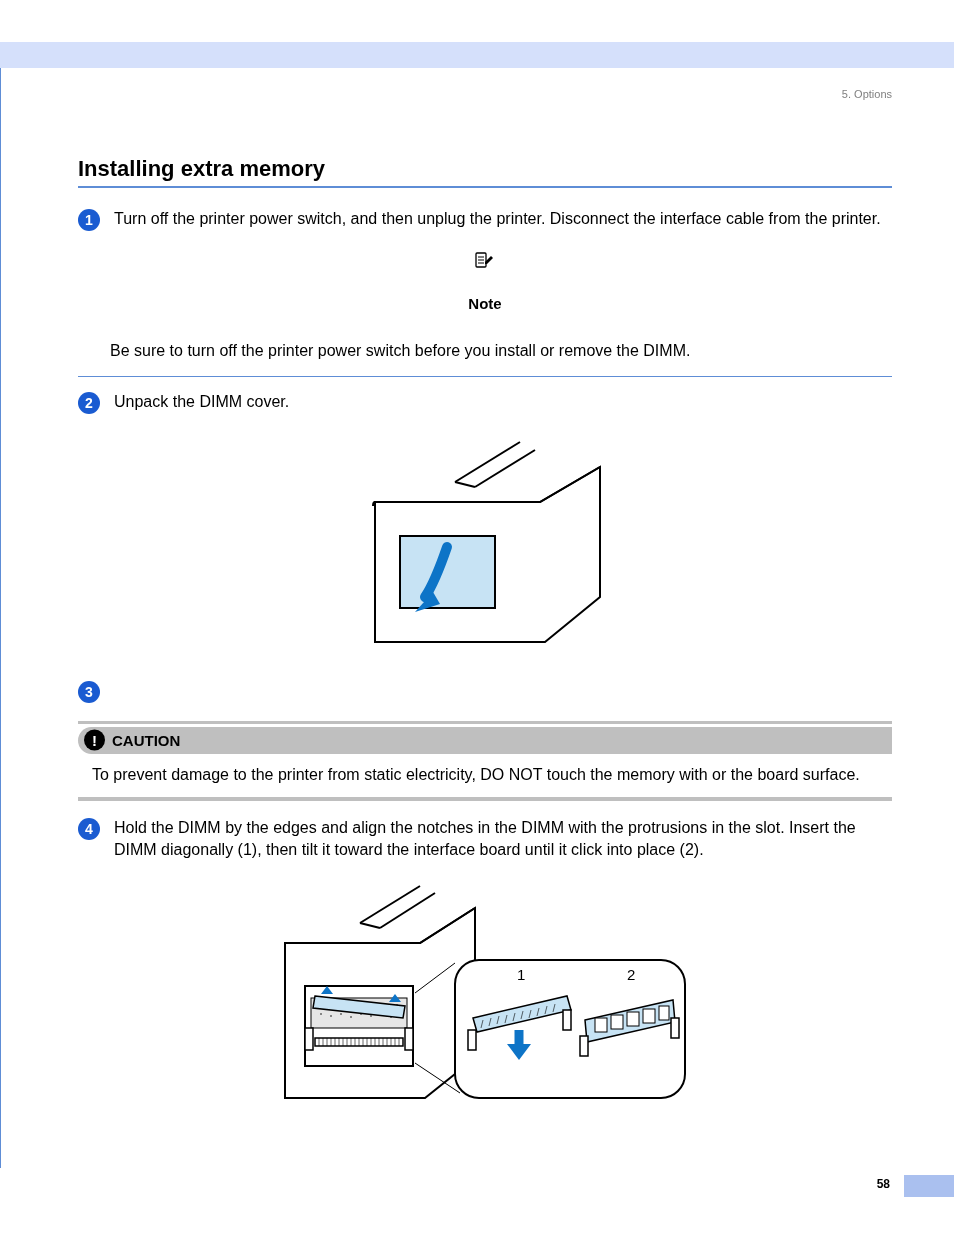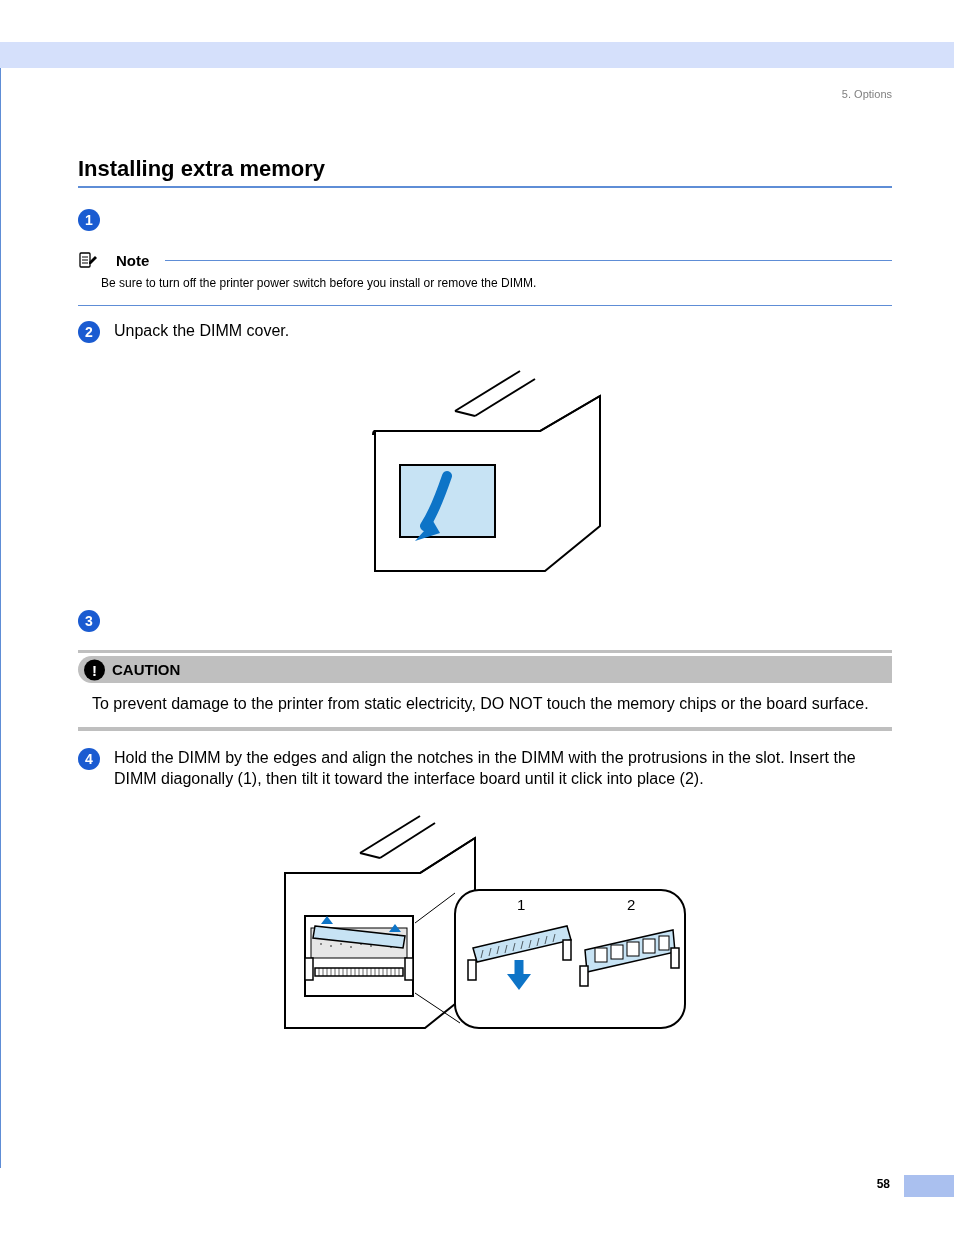--- a/index.html
+++ b/index.html
@@ -75,43 +75,44 @@
     font-size: 16px;
     line-height: 1.35;
     flex: 1;
   }
   .note-block {
     margin: 0 0 12px 0;
   }
   .note-header {
     display: flex;
     align-items: center;
-    gap: 16px;
+    gap: 24px;
     margin-bottom: 2px;
+    flex-direction: column;
   }
   .note-icon {
     width: 22px;
     height: 22px;
     display: flex;
     align-items: center;
     justify-content: center;
   }
   .note-label {
     font-size: 15px;
     font-weight: bold;
   }
   .note-line {
     flex: 1;
     height: 1px;
     background: #5e8dd6;
   }
   .note-text {
-    font-size: 12px;
+    font-size: 16px;
     line-height: 1.35;
-    margin-left: 23px;
+    margin-left: 32px;
     margin-top: 4px;
   }
   .note-end-line {
     height: 1px;
     background: #5e8dd6;
     margin-top: 14px;
     margin-bottom: 14px;
   }
   .illustration {
     display: flex;
@@ -192,20 +193,21 @@
 
 <div class="breadcrumb">5. Options</div>
 
 <div class="content">
 
   <div class="section-title">Installing extra memory</div>
   <div class="title-underline"></div>
 
   <div class="step">
     <div class="step-badge">1</div>
+    <div class="step-text">Turn off the printer power switch, and then unplug the printer. Disconnect the interface cable from the printer.</div>
   </div>
 
   <div class="note-block">
     <div class="note-header">
       <span class="note-icon">
         <svg width="22" height="22" viewBox="0 0 22 22">
           <rect x="2" y="4" width="10" height="14" rx="1" fill="none" stroke="#000" stroke-width="1.3"></rect>
           <line x1="4" y1="8" x2="10" y2="8" stroke="#000" stroke-width="1"></line>
           <line x1="4" y1="11" x2="10" y2="11" stroke="#000" stroke-width="1"></line>
           <line x1="4" y1="14" x2="10" y2="14" stroke="#000" stroke-width="1"></line>
@@ -246,21 +248,21 @@
   <div class="step">
     <div class="step-badge">3</div>
   </div>
 
   <div class="caution-block">
     <div class="caution-bar-top"></div>
     <div class="caution-header-rounded">
       <div class="caution-icon">!</div>
       <span class="caution-label">CAUTION</span>
     </div>
-    <div class="caution-text">To prevent damage to the printer from static electricity, DO NOT touch the memory chips or the board surface.</div>
+    <div class="caution-text">To prevent damage to the printer from static electricity, DO NOT touch the memory with or the board surface.</div>
     <div class="caution-bar-bottom"></div>
   </div>
 
   <div class="step">
     <div class="step-badge">4</div>
     <div class="step-text">Hold the DIMM by the edges and align the notches in the DIMM with the protrusions in the slot. Insert the DIMM diagonally (1), then tilt it toward the interface board until it click into place (2).</div>
   </div>
 
   <div class="illustration">
     <svg width="420" height="230" viewBox="0 0 420 230">

